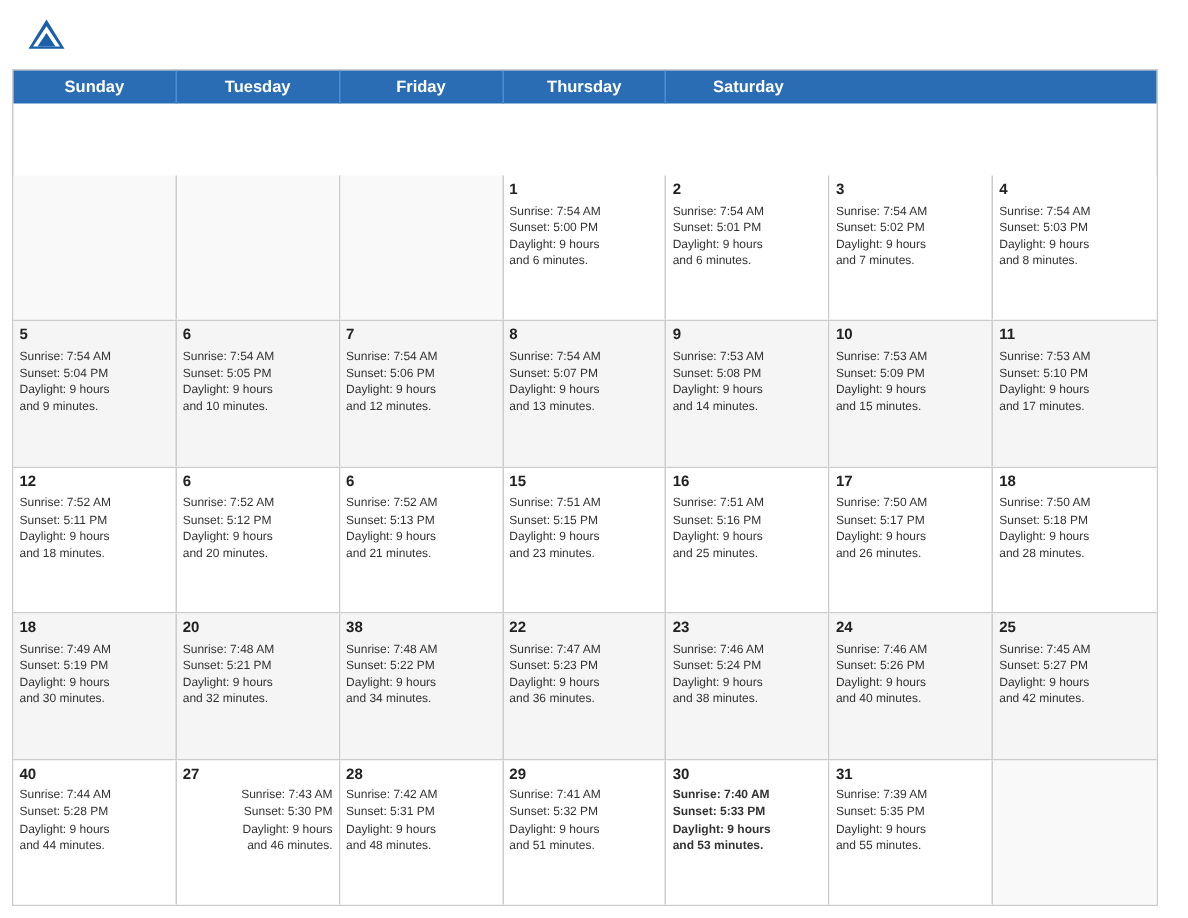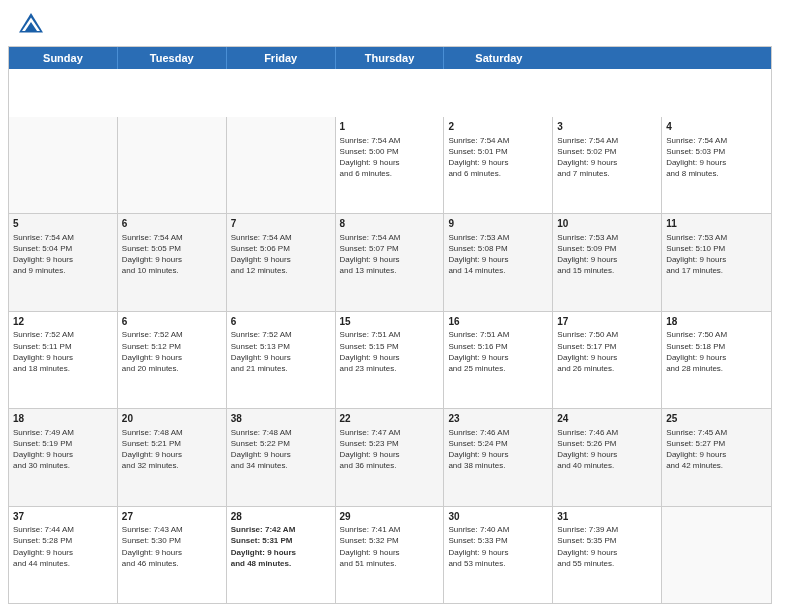--- a/index.html
+++ b/index.html
@@ -331,50 +331,50 @@
           <div class="cal-cell alt">
             <span class="day-num">25</span>
             <div class="cell-info" style="white-space: pre-line;">Sunrise: 7:45 AM
 Sunset: 5:27 PM
 Daylight: 9 hours
 and 42 minutes.</div>
           </div>
         </div>
         <div class="cal-row">
           <div class="cal-cell">
-            <span class="day-num">37</span>
+            <span class="day-num">40</span>
             <div class="cell-info" style="white-space: pre-line;">Sunrise: 7:44 AM
 Sunset: 5:28 PM
 Daylight: 9 hours
 and 44 minutes.</div>
           </div>
           <div class="cal-cell">
             <span class="day-num">27</span>
-            <div class="cell-info" style="white-space: pre-line;">Sunrise: 7:43 AM
+            <div class="cell-info" style="white-space: pre-line; text-align: right;">Sunrise: 7:43 AM
 Sunset: 5:30 PM
 Daylight: 9 hours
 and 46 minutes.</div>
           </div>
           <div class="cal-cell">
             <span class="day-num">28</span>
-            <div class="cell-info" style="white-space: pre-line; font-weight: bold;">Sunrise: 7:42 AM
+            <div class="cell-info" style="white-space: pre-line;">Sunrise: 7:42 AM
 Sunset: 5:31 PM
 Daylight: 9 hours
 and 48 minutes.</div>
           </div>
           <div class="cal-cell">
             <span class="day-num">29</span>
             <div class="cell-info" style="white-space: pre-line;">Sunrise: 7:41 AM
 Sunset: 5:32 PM
 Daylight: 9 hours
 and 51 minutes.</div>
           </div>
           <div class="cal-cell">
             <span class="day-num">30</span>
-            <div class="cell-info" style="white-space: pre-line;">Sunrise: 7:40 AM
+            <div class="cell-info" style="white-space: pre-line; font-weight: bold;">Sunrise: 7:40 AM
 Sunset: 5:33 PM
 Daylight: 9 hours
 and 53 minutes.</div>
           </div>
           <div class="cal-cell">
             <span class="day-num">31</span>
             <div class="cell-info" style="white-space: pre-line;">Sunrise: 7:39 AM
 Sunset: 5:35 PM
 Daylight: 9 hours
 and 55 minutes.</div>

